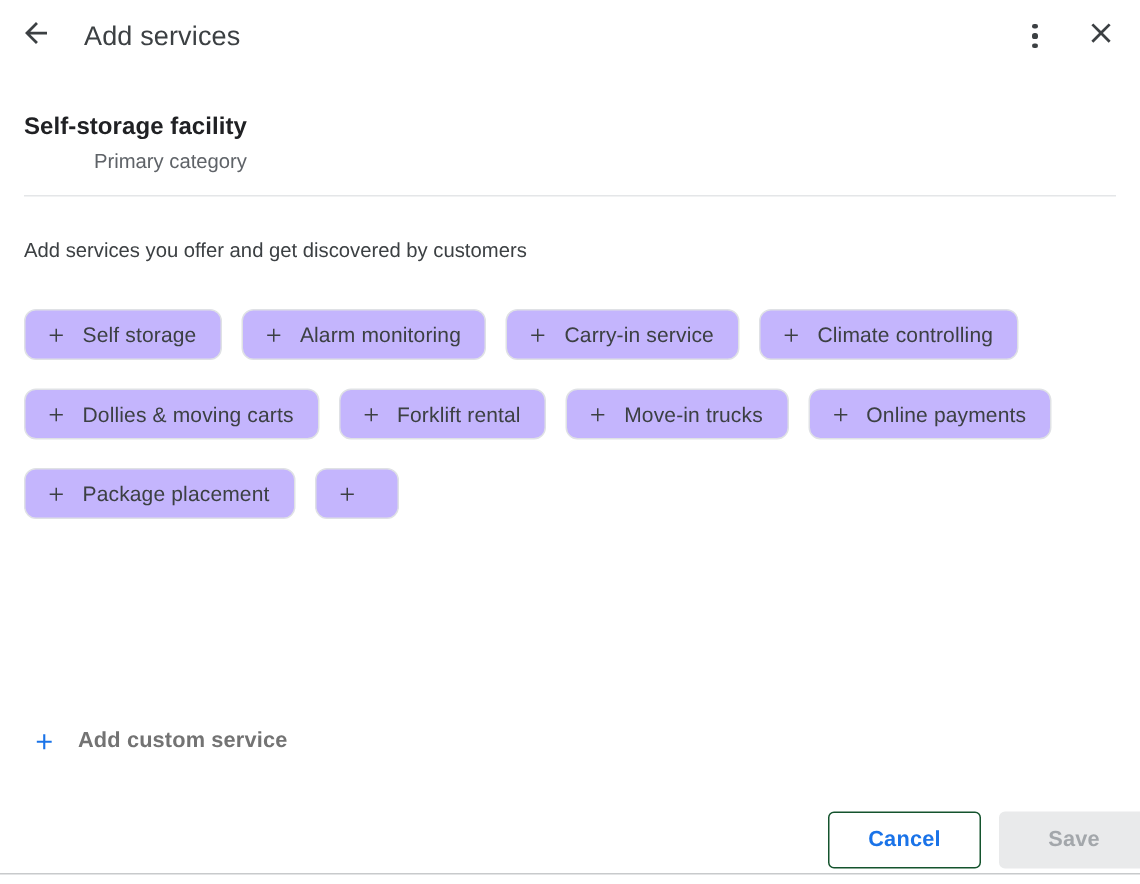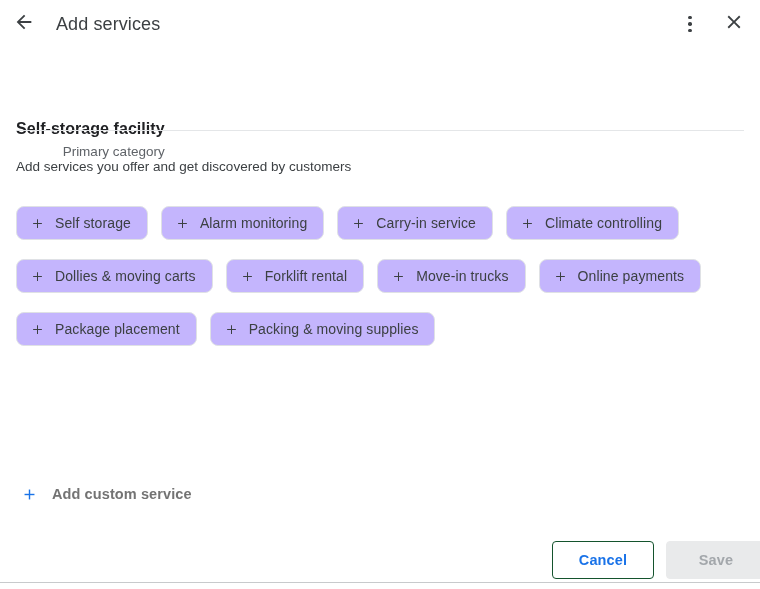--- a/index.html
+++ b/index.html
@@ -86,21 +86,20 @@
     height: 3.5px;
     border-radius: 50%;
     background: #3c4043;
   }
 
   
   .category-block {
     position: absolute;
     left: 16px;
     top: 74px;
-    margin-top: 44px;
   }
   .category-name {
     font-size: 16px;
     line-height: 22px;
     font-weight: bold;
     color: #202124;
     letter-spacing: 0.05px;
   }
   .category-sub {
     margin-top: 3px;
@@ -369,21 +368,20 @@
         </span>
         <span>Package placement</span>
       </div>
       <div class="chip">
         <span class="plus">
           <svg width="15" height="15" viewBox="0 0 24 24" aria-hidden="true">
             <path d="M11.2 5h1.6v14h-1.6z" fill="#3c4043"></path>
             <path d="M5 11.2h14v1.6H5z" fill="#3c4043"></path>
           </svg>
         </span>
-        <span>Packing &amp; moving supplies</span>
       </div>
     </div>
 
 
   <div class="custom-link">
     <span class="plus">
       <svg width="17" height="17" viewBox="0 0 24 24" aria-hidden="true">
         <path d="M11 5h2v14h-2z" fill="#1a73e8"></path>
         <path d="M5 11h14v2H5z" fill="#1a73e8"></path>
       </svg>

